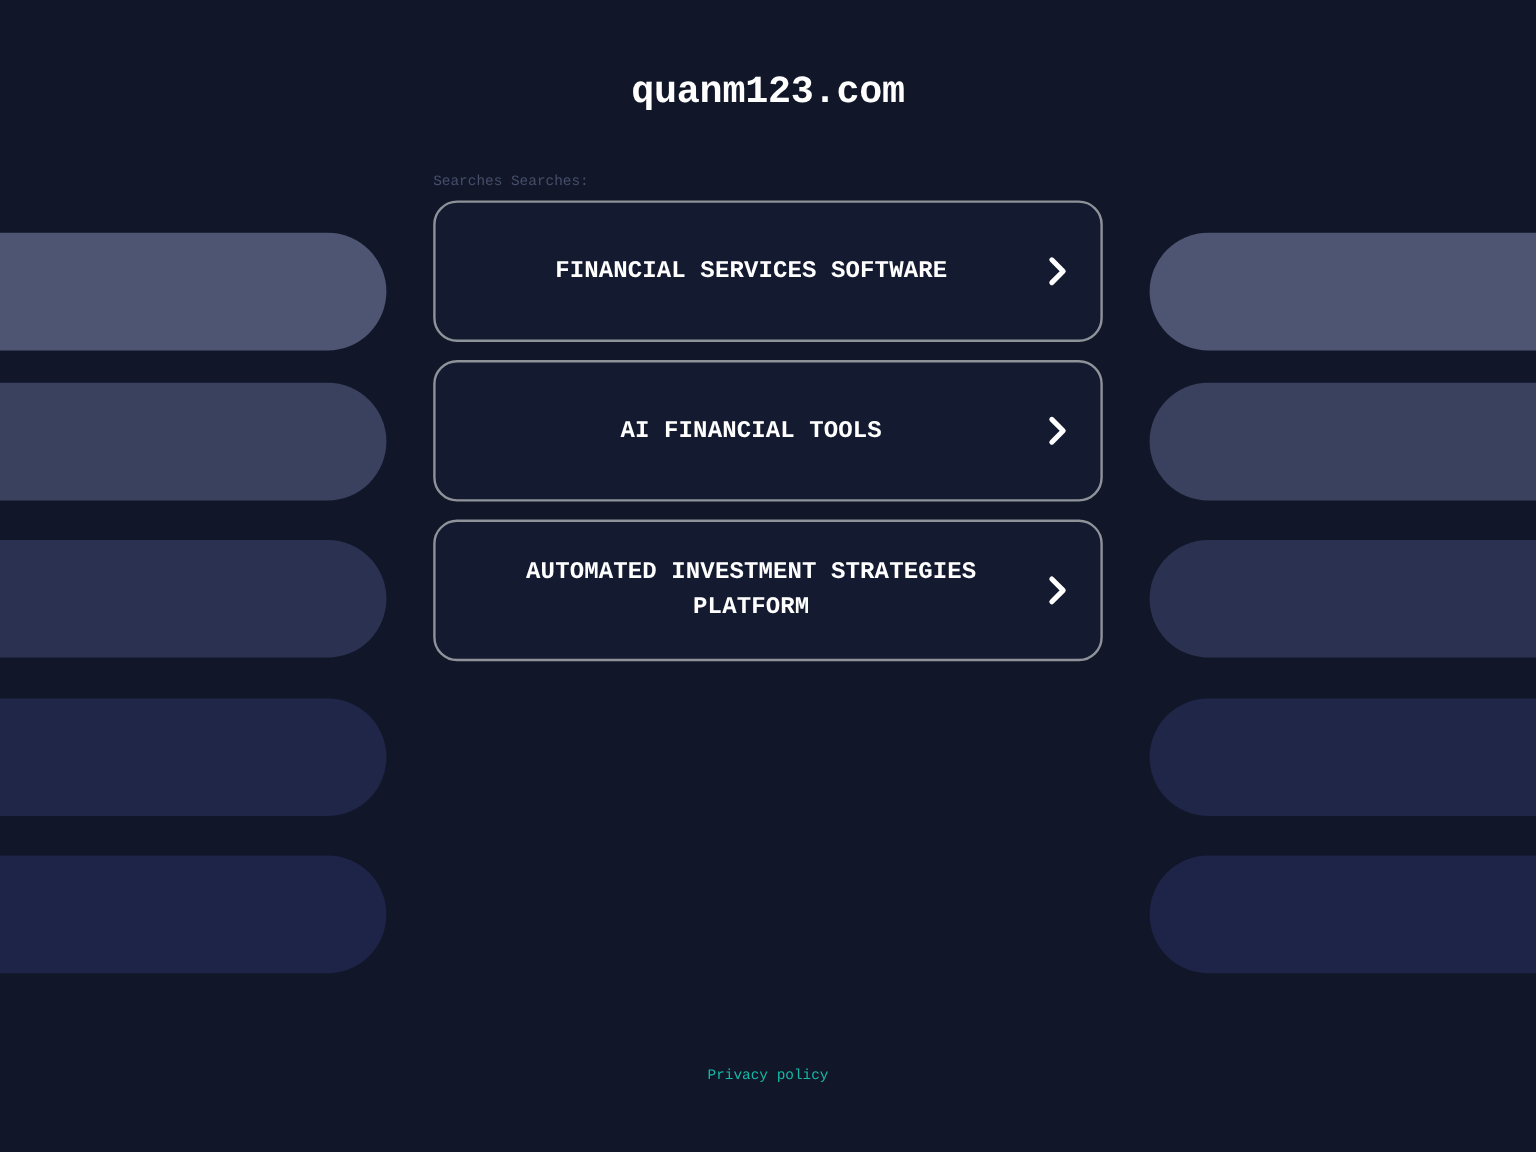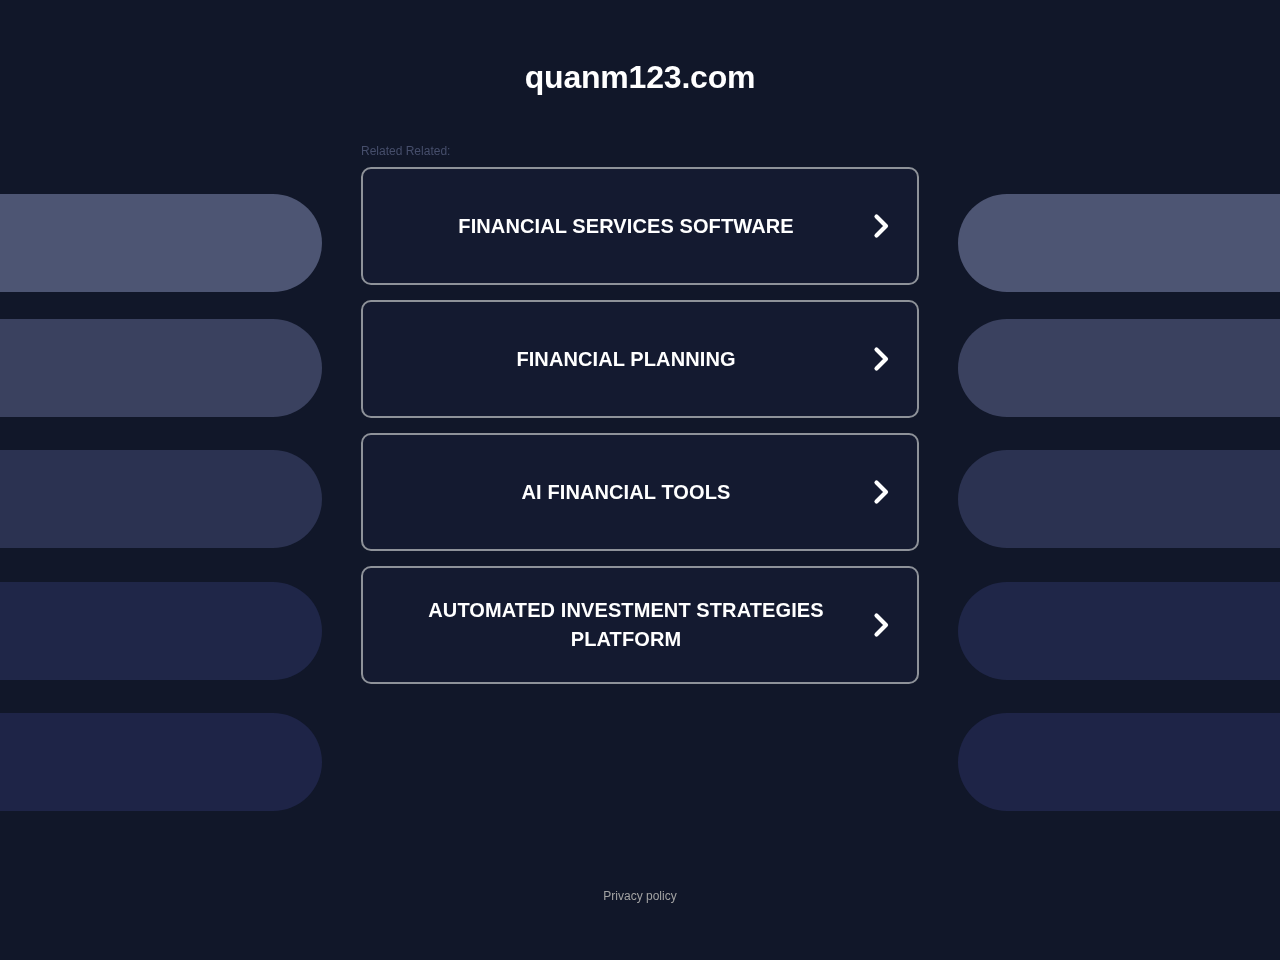--- a/index.html
+++ b/index.html
@@ -35,20 +35,21 @@
 
   .decor-pill.left  { right: 958px; }
   .decor-pill.right { left: 958px;  }
 
   
   #page {
     position: relative;
     z-index: 2;
     width: 1280px;
     height: 841px;
+    font-family: Liberation Mono, monospace;
   }
 
   #site-title {
     text-align: center;
     color: #ffffff;
     font-size: 32px;
     font-weight: bold;
     line-height: 1;
     letter-spacing: -0.2px;
     padding-top: 61px;
@@ -69,21 +70,21 @@
   }
 
   .search-link {
     display: flex;
     align-items: center;
     justify-content: space-between;
     width: 558px;
     min-height: 118px;
     background: #141a30;
     border: 2px solid #8e9299;
-    border-radius: 10px;
+    border-radius: 20px;
     margin-bottom: 15px;
     padding: 10px 24px 10px 18px;
     cursor: pointer;
     text-decoration: none;
   }
 
   .search-link-label {
     flex: 1 1 auto;
     text-align: center;
     color: #ffffff;
@@ -104,21 +105,21 @@
 
   #footer {
     position: absolute;
     left: 0;
     right: 0;
     top: 886px;
     text-align: center;
   }
 
   #privacy-policy-link {
-    color: #a3a3a3;
+    color: #14b8a6;
     font-size: 12px;
     line-height: 16px;
     text-decoration: none;
     cursor: pointer;
   }
 </style>
 </head>
 <body>
 
 <div id="bg-decor">
@@ -133,31 +134,25 @@
     <div class="decor-pill left" style="top: 713px; background: rgb(30, 36, 71);"></div>
     <div class="decor-pill right" style="top: 713px; background: rgb(30, 36, 71);"></div>
   </div>
 
 <div id="page">
 
   <h1 id="site-title">quanm123.com</h1>
 
   <div id="content-column">
 
-    <div id="related-label">Related Related:</div>
+    <div id="related-label">Searches Searches:</div>
 
     <div id="search-link-list">
         <a class="search-link">
           <span class="search-link-label">FINANCIAL SERVICES SOFTWARE</span>
-          <svg class="chevron-icon" viewBox="0 0 22 30">
-            <path d="M5.5 5.5 L15 15 L5.5 24.5" fill="none" stroke="#ffffff" stroke-width="4.2" stroke-linecap="round" stroke-linejoin="round"></path>
-          </svg>
-        </a>
-        <a class="search-link">
-          <span class="search-link-label">FINANCIAL PLANNING</span>
           <svg class="chevron-icon" viewBox="0 0 22 30">
             <path d="M5.5 5.5 L15 15 L5.5 24.5" fill="none" stroke="#ffffff" stroke-width="4.2" stroke-linecap="round" stroke-linejoin="round"></path>
           </svg>
         </a>
         <a class="search-link">
           <span class="search-link-label">AI FINANCIAL TOOLS</span>
           <svg class="chevron-icon" viewBox="0 0 22 30">
             <path d="M5.5 5.5 L15 15 L5.5 24.5" fill="none" stroke="#ffffff" stroke-width="4.2" stroke-linecap="round" stroke-linejoin="round"></path>
           </svg>
         </a>

